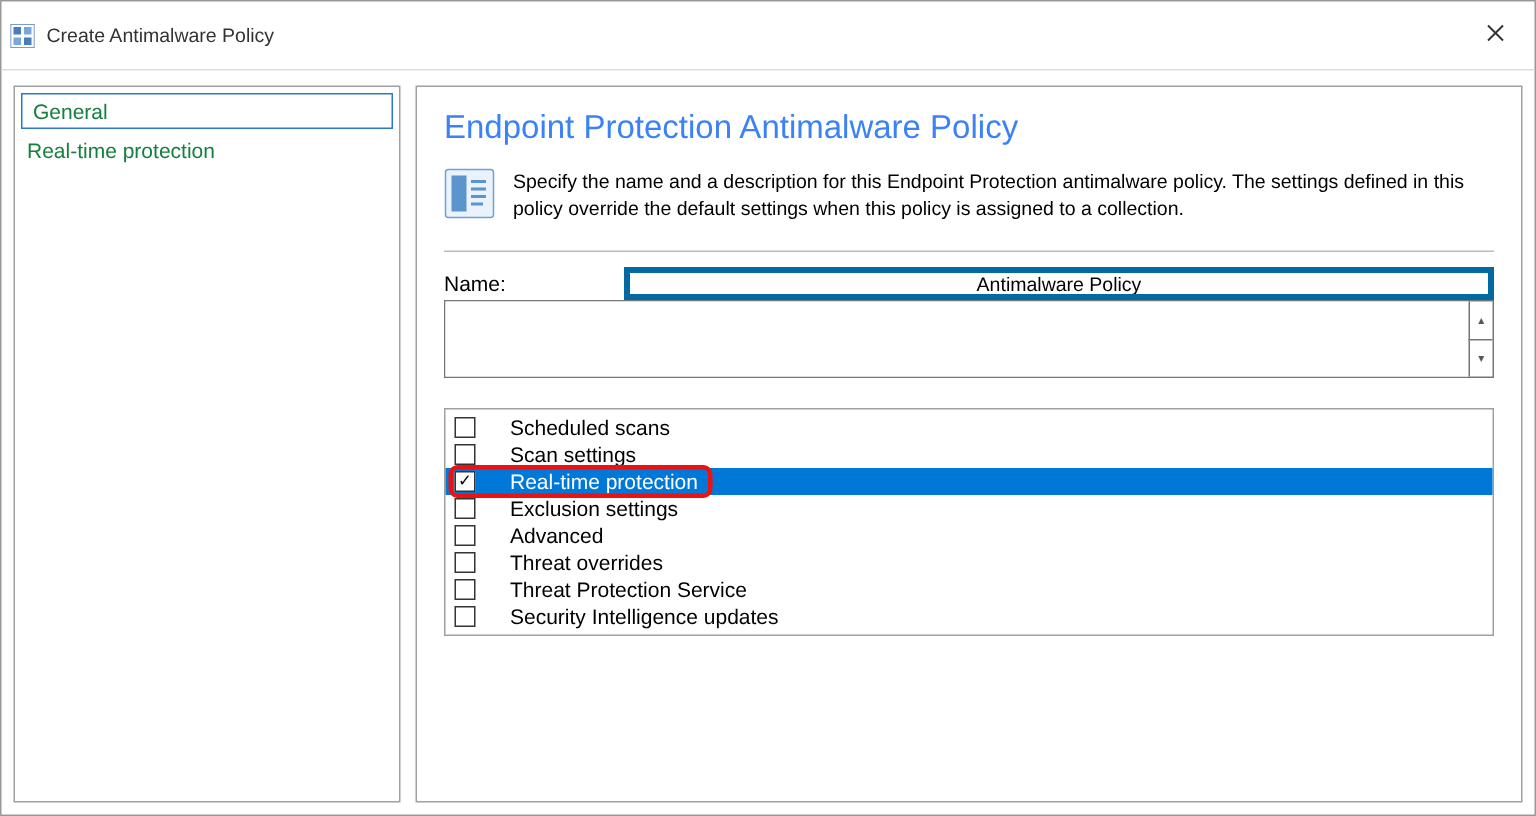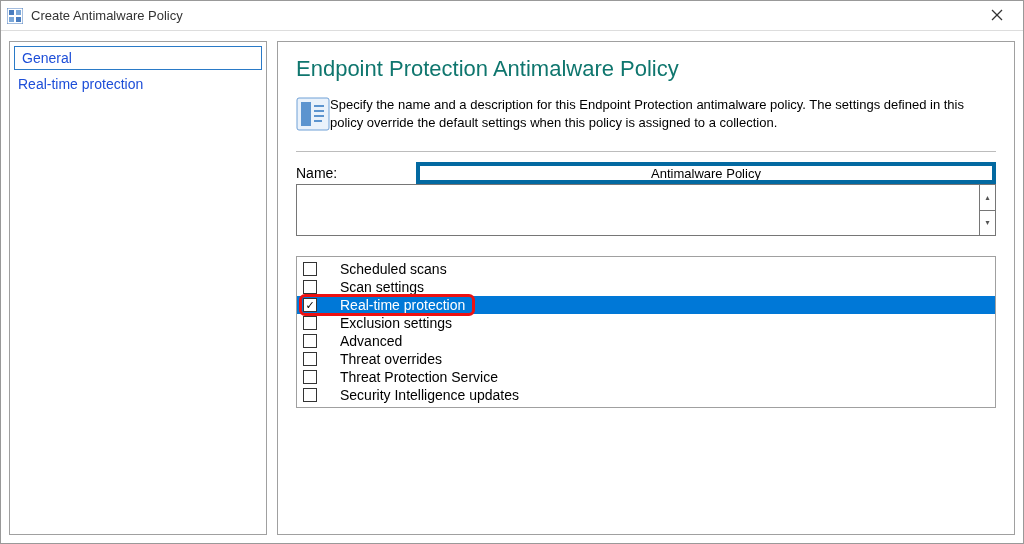--- a/index.html
+++ b/index.html
@@ -13,21 +13,21 @@
     }
     .window {
       width: 1024px;
       height: 544px;
       border: 1px solid #999;
       background: #fff;
       display: flex;
       flex-direction: column;
     }
     .titlebar {
-      height: 30px;
+      height: 46px;
       display: flex;
       align-items: center;
       padding: 4px 6px;
       border-bottom: 1px solid #ddd;
     }
     .titlebar .app-icon {
       width: 16px; height: 16px;
       margin-right: 8px;
     }
     .titlebar .title-text {
@@ -51,45 +51,46 @@
     }
     .sidebar {
       width: 258px;
       border: 1px solid #a0a0a0;
       background: #fff;
       padding-top: 2px;
     }
     .sidebar-item {
       padding: 4px 8px;
       font-size: 14px;
-      color: #1d4ed8;
+      color: #15803d;
       cursor: pointer;
     }
     .sidebar-item.selected {
       border: 1px solid #2a7ac7;
       background: #fff;
       margin: 2px 4px;
       padding: 3px 7px;
     }
     .main {
       flex: 1;
       border: 1px solid #a0a0a0;
       padding: 14px 18px 10px 18px;
       display: flex;
       flex-direction: column;
     }
     .main-heading {
-      color: #0f766e;
+      color: #3b82f6;
       font-size: 22px;
       font-weight: 400;
       margin-bottom: 14px;
     }
     .intro-row {
       display: flex;
-      align-items: center;
+      gap: 12px;
+      align-items: flex-start;
       margin-bottom: 10px;
     }
     .intro-icon {
       width: 34px; height: 34px;
       flex: 0 0 34px;
     }
     .intro-text {
       font-size: 13px;
       color: #000;
       line-height: 1.35;

